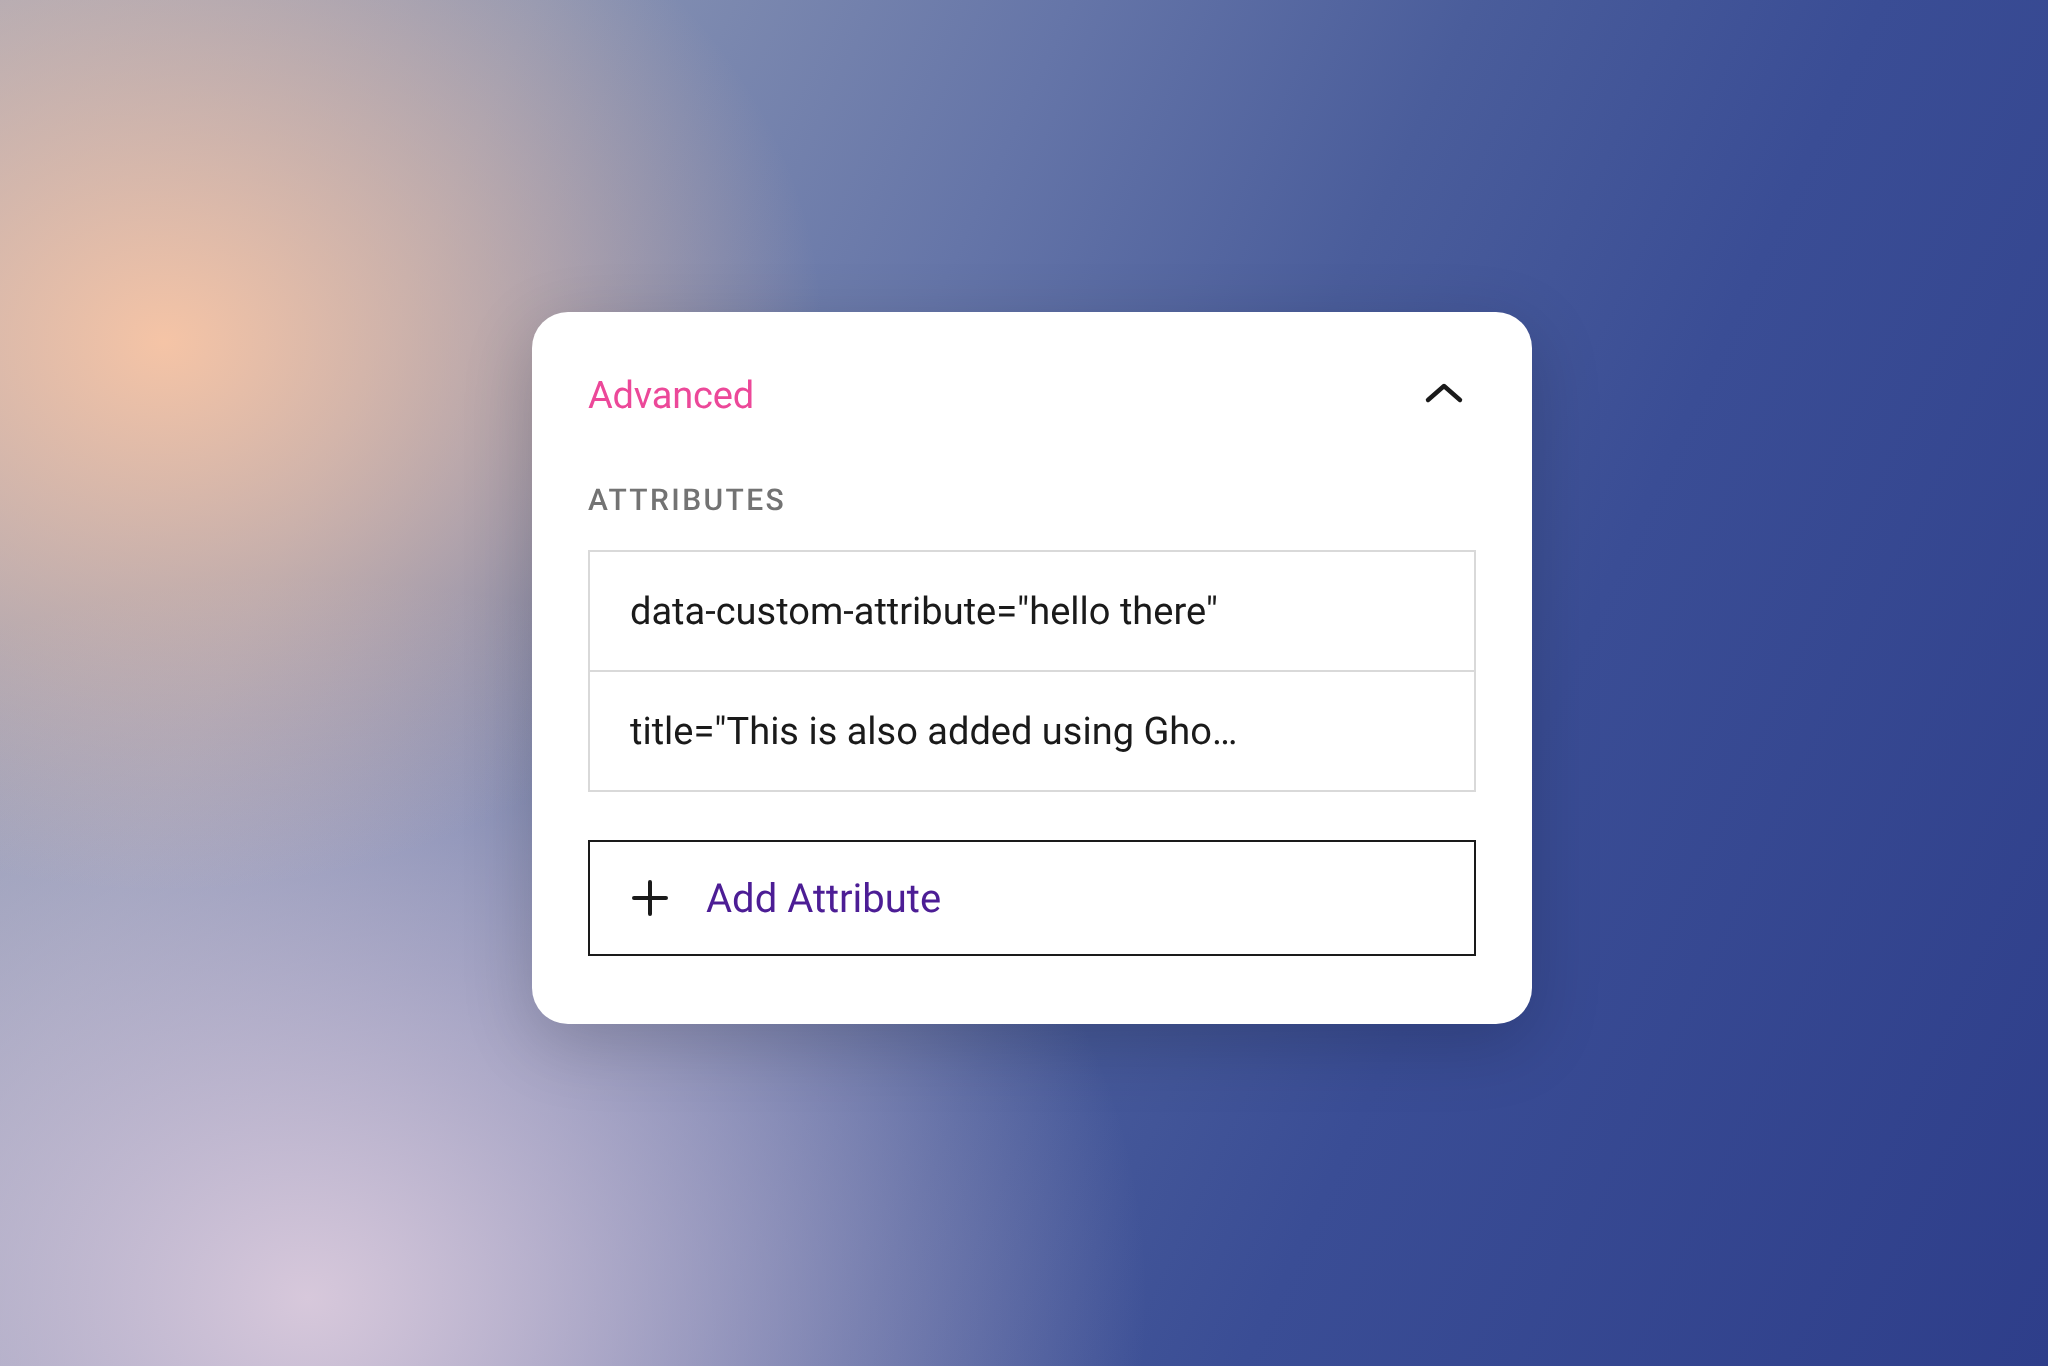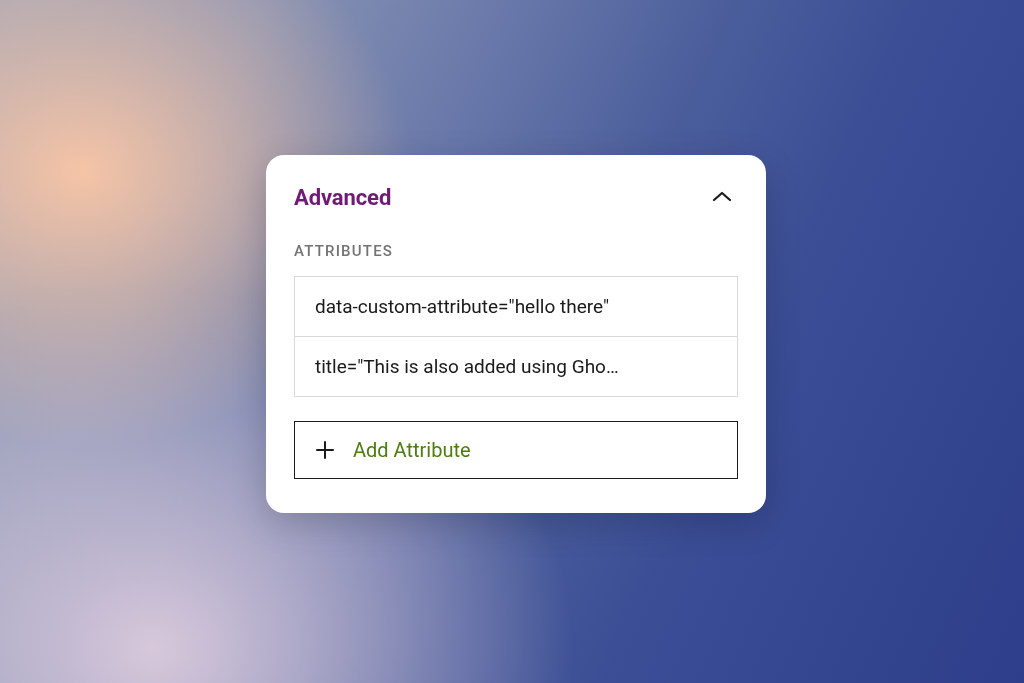--- a/index.html
+++ b/index.html
@@ -30,23 +30,23 @@
       left: 4px;
     }
     .panel-header {
       display: flex;
       justify-content: space-between;
       align-items: center;
       margin-bottom: 32px;
       cursor: pointer;
     }
     .panel-title {
-      font-size: 22px;
-      font-weight: 700;
-      color: #701a75;
+      font-size: 19px;
+      font-weight: 400;
+      color: #ec4899;
       letter-spacing: -0.1px;
     }
     .chevron-icon {
       width: 20px;
       height: 12px;
       display: flex;
       align-items: center;
       justify-content: center;
       margin-right: 6px;
     }
@@ -78,21 +78,21 @@
     }
     .attribute-item + .attribute-item {
       border-top: 1px solid #d9d9d9;
     }
     .add-button {
       width: 100%;
       background: #ffffff;
       border: 1.5px solid #1a1a1a;
       padding: 16px 20px;
       font-size: 20px;
-      color: #4d7c0f;
+      color: #4c1d95;
       display: flex;
       align-items: center;
       gap: 18px;
       cursor: pointer;
       font-family: inherit;
       text-align: left;
     }
     .plus-icon {
       width: 20px;
       height: 20px;

